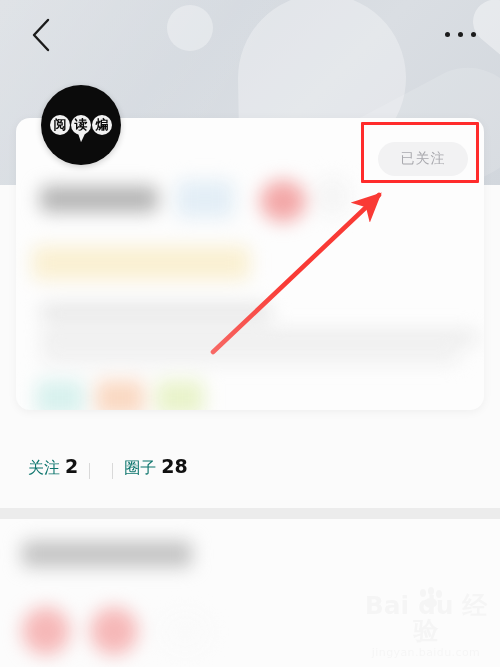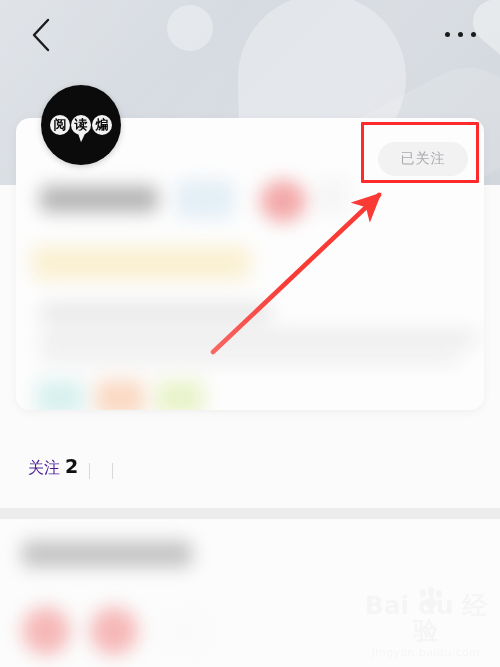--- a/index.html
+++ b/index.html
@@ -185,21 +185,21 @@
   .stats {
     position: absolute;
     left: 28px; top: 455px;
     display: flex;
     align-items: baseline;
     height: 32px;
   }
   .stat { display: flex; align-items: baseline; }
   .stat-label {
     font-size: 16px;
-    color: #4c1d95;
+    color: #0f766e;
     font-family: "DejaVu Sans", sans-serif;
   }
   .stat-value {
     font-size: 19px;
     font-weight: 700;
     color: #111;
     margin-left: 5px;
     font-family: "DejaVu Sans", sans-serif;
   }
   .stat-sep {
@@ -346,20 +346,24 @@
     </div>
   </div>
 
   <div class="stats">
     <div class="stat">
       <span class="stat-label">关注</span>
       <span class="stat-value">2</span>
     </div>
     <div class="stat-sep"></div>
     <div class="stat-sep"></div>
+    <div class="stat">
+      <span class="stat-label">圈子</span>
+      <span class="stat-value">28</span>
+    </div>
   </div>
 
   <div class="section-divider"></div>
 
   <div class="lower">
     <div class="lower-blur">
       <div class="lb lb-title"></div>
       <div class="lb lb-dot1"></div>
       <div class="lb lb-dot2"></div>
       <div class="lb lb-faint"></div>

